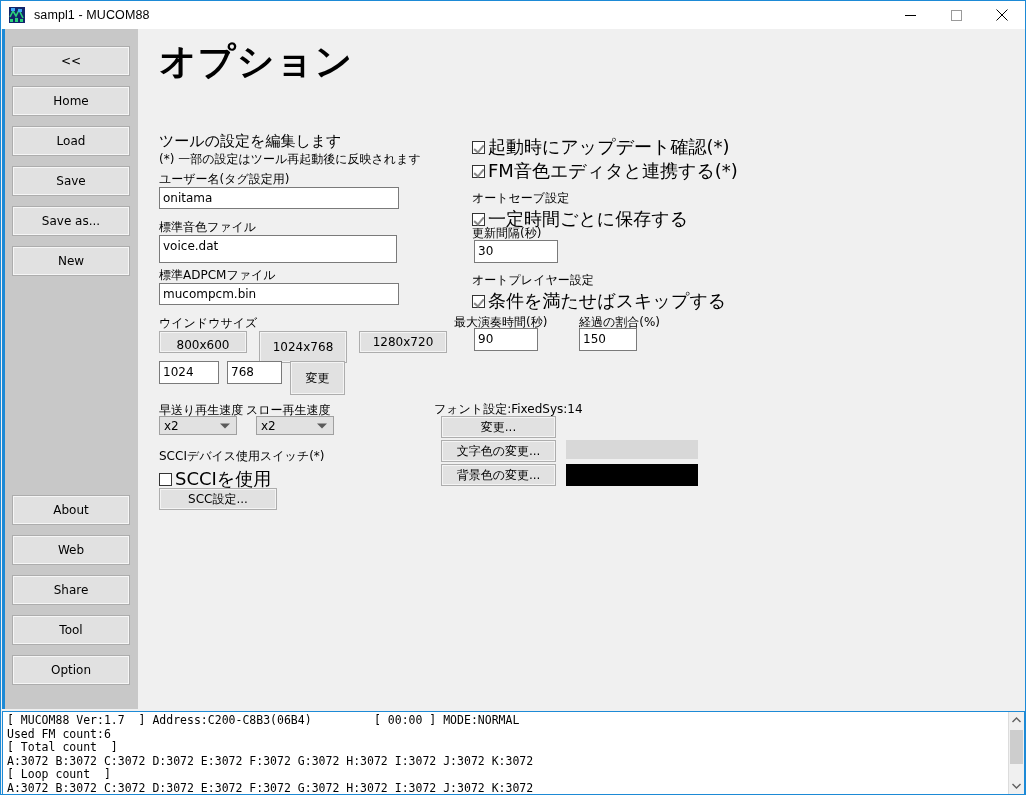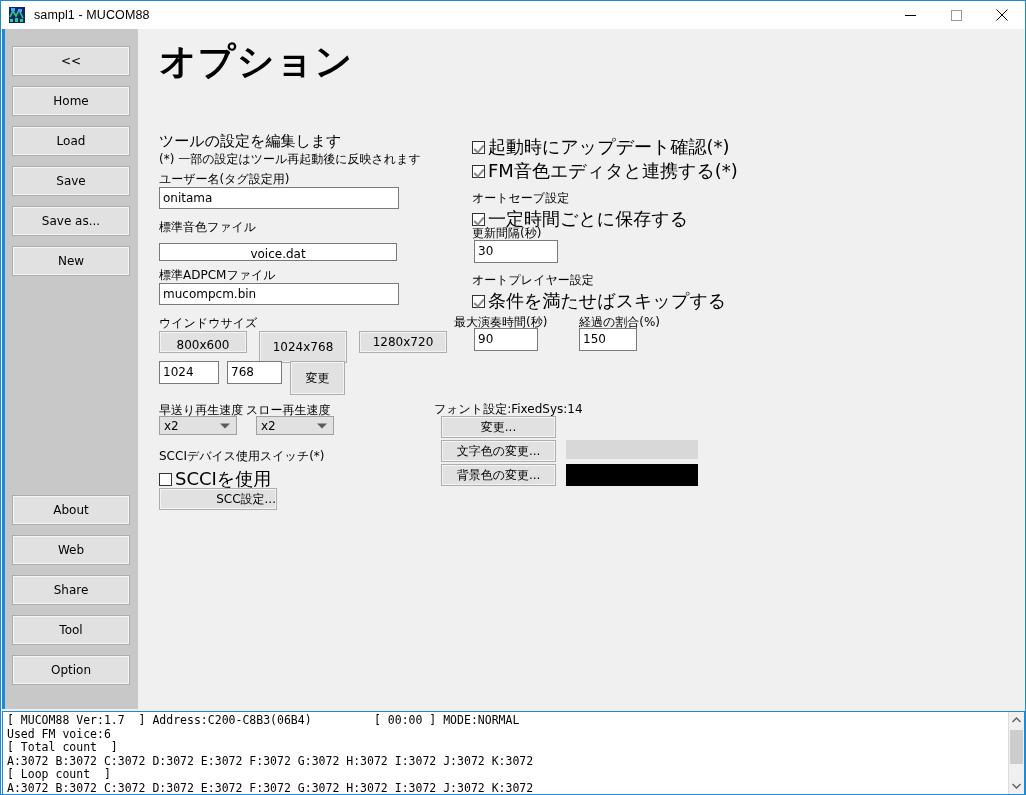--- a/index.html
+++ b/index.html
@@ -286,21 +286,21 @@
 
     <div id="page-title">オプション</div>
 
     <div class="lbl" style="left:21px; top:103px; font-size:15px;">ツールの設定を編集します</div>
     <div class="lbl-sm" style="left:21px; top:122px;">(*) 一部の設定はツール再起動後に反映されます</div>
 
     <div class="lbl-sm" style="left:21px; top:142px;">ユーザー名(タグ設定用)</div>
     <div class="txtbox" style="left:21px; top:158px; width:240px; height:22px;">onitama</div>
 
     <div class="lbl-sm" style="left:21px; top:190px;">標準音色ファイル</div>
-    <div class="txtbox" style="left:21px; top:214px; width:238px; height:18px;text-align:center;">voice.dat</div>
+    <div class="txtbox" style="left:21px; top:206px; width:238px; height:28px;">voice.dat</div>
 
     <div class="lbl-sm" style="left:21px; top:238px;">標準ADPCMファイル</div>
     <div class="txtbox" style="left:21px; top:254px; width:240px; height:22px;">mucompcm.bin</div>
 
     <div class="lbl-sm" style="left:21px; top:286px;">ウインドウサイズ</div>
     <div class="btn" style="left:21px;  top:302px; width:88px; height:22px;align-items:flex-end;">
         <span>800x600</span>
       </div>
     <div class="btn" style="left:121px; top:302px; width:88px; height:32px;">
         <span>1024x768</span>
@@ -324,21 +324,21 @@
     <div class="combo" style="left:118px; top:387px; width:78px; height:19px;">
       <span>x2</span>
       <span class="arrow"></span>
     </div>
 
     <div class="lbl-sm" style="left:21px; top:419px;">SCCIデバイス使用スイッチ(*)</div>
     <div class="chk" style="left:21px; top:438px;">
       <span class="box"></span>
       <span>SCCIを使用</span>
     </div>
-    <div class="btn" style="left:21px; top:459px; width:118px; height:22px;justify-content:flex-end;">
+    <div class="btn" style="left:21px; top:459px; width:118px; height:22px;">
         <span>SCC設定...</span>
       </div>
 
     <div class="chk" style="left:334px; top:106px;">
       <span class="box on"></span>
       <span>起動時にアップデート確認(*)</span>
     </div>
     <div class="chk" style="left:334px; top:130px;">
       <span class="box on"></span>
       <span>FM音色エディタと連携する(*)</span>
@@ -374,21 +374,21 @@
       </div>
     <div class="swatch" style="left:428px; top:411px; width:132px; height:19px; background:#d8d8d8;"></div>
     <div class="swatch" style="left:428px; top:435px; width:132px; height:22px; background:#000000;"></div>
 
   </div>
 
   <div class="divider-top"></div>
 
   <div id="console">
     <div id="console-text"><span>[ MUCOM88 Ver:1.7  ] Address:C200-C8B3(06B4)         [ 00:00 ] MODE:NORMAL</span>
-<span>Used FM voice:6</span>
+<span>Used FM count:6</span>
 <span>[ Total count  ]</span>
 <span>A:3072 B:3072 C:3072 D:3072 E:3072 F:3072 G:3072 H:3072 I:3072 J:3072 K:3072</span>
 <span>[ Loop count  ]</span>
 <span>A:3072 B:3072 C:3072 D:3072 E:3072 F:3072 G:3072 H:3072 I:3072 J:3072 K:3072</span></div>
     <div id="console-scroll">
       <div class="scr-arrow" id="scr-up">
         <svg width="9" height="6" viewBox="0 0 9 6">
             <path d="M0.5 5 L4.5 1 L8.5 5" stroke="#606060" stroke-width="1.4" fill="none"></path>
           </svg>
       </div>

